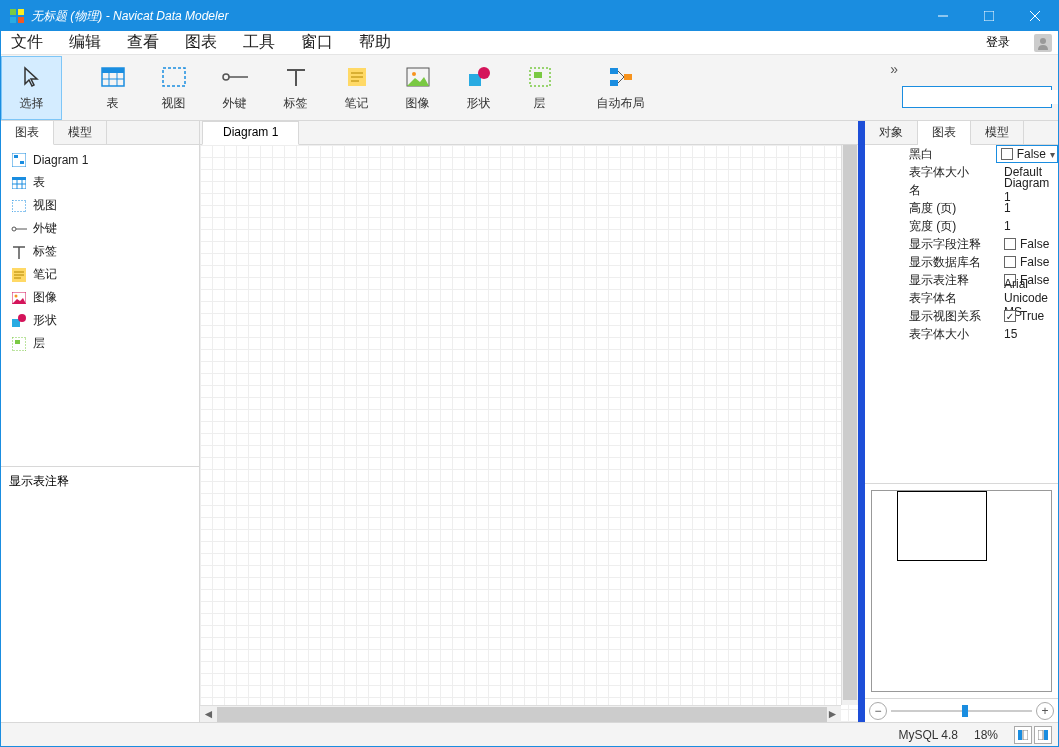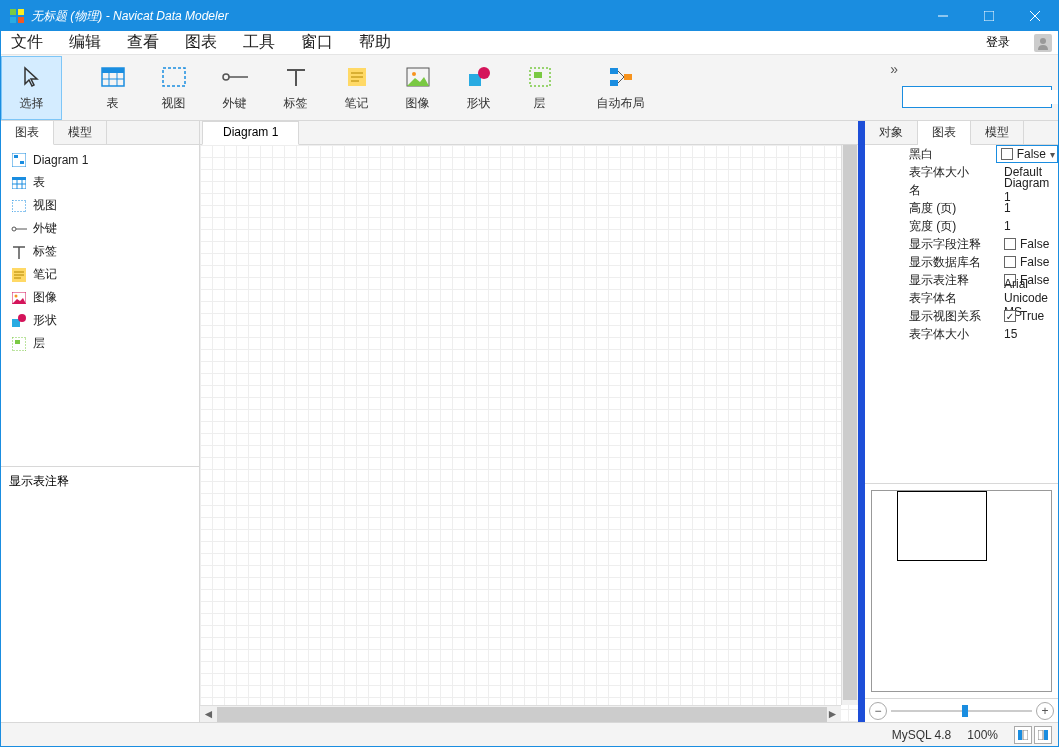--- a/index.html
+++ b/index.html
@@ -426,21 +426,21 @@
           <div class="knob"></div>
         </div>
       <span class="z-btn">+</span>
     </div>
   </div>
 </div>
 
 <div class="statusbar">
   <span class="spacer"></span>
   <span>MySQL 4.8</span>
-  <span>100%</span>
+  <span>18%</span>
   <div class="view-btns">
     <span class="view-btn">
         <svg width="10" height="10">
           <rect x="0" y="0" width="4" height="10" fill="#1a8de0"></rect>
           <rect x="5" y="0" width="5" height="10" fill="none" stroke="#888"></rect>
         </svg>
       </span>
     <span class="view-btn">
         <svg width="10" height="10">
           <rect x="0" y="0" width="5" height="10" fill="none" stroke="#888"></rect>

